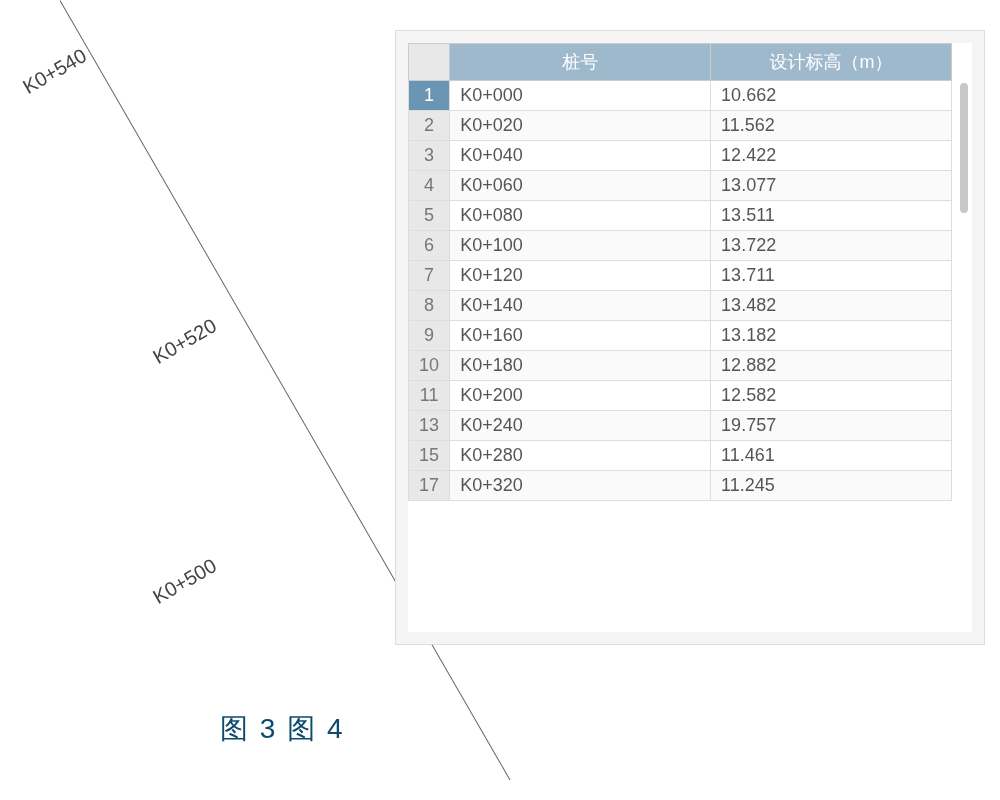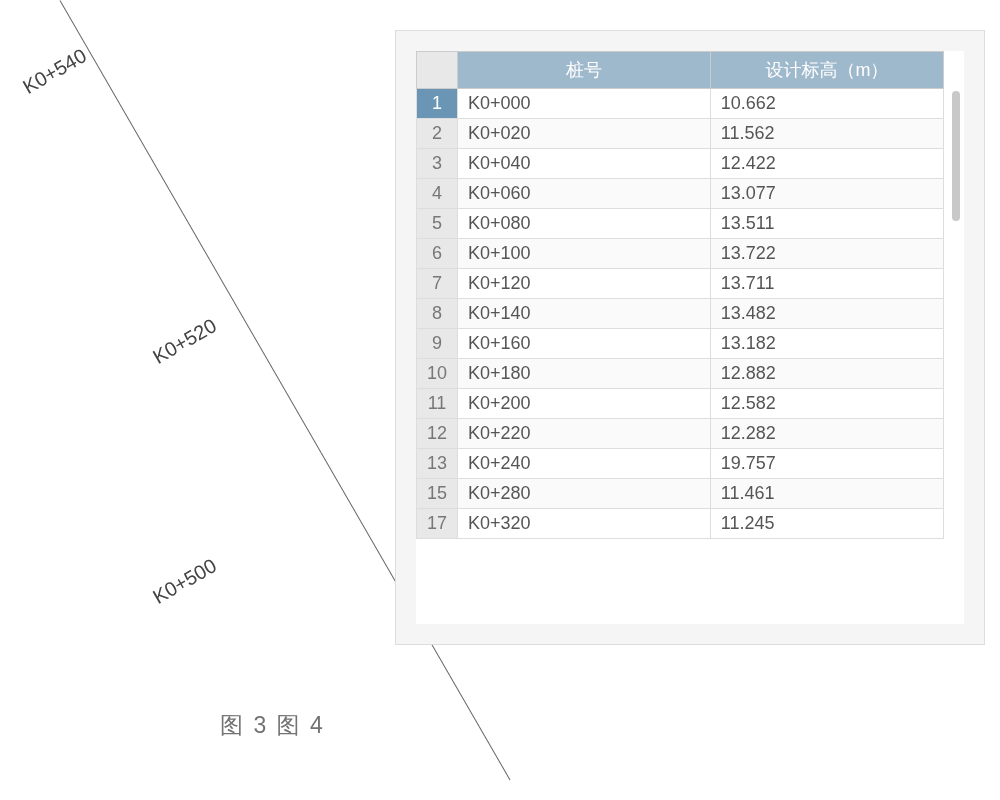--- a/index.html
+++ b/index.html
@@ -2,35 +2,35 @@
 <html><head>
   <meta charset="utf-8">
   <style>
     * { box-sizing: border-box; margin: 0; padding: 0; }
     body { font-family: "Microsoft YaHei", Arial, sans-serif; background: #fff; width: 1000px; height: 800px; position: relative; overflow: hidden; }
     
     .diagram-area { position: absolute; left: 0; top: 0; width: 400px; height: 660px; }
     .diagram-line { position: absolute; background: #666; height: 1px; width: 900px; transform-origin: left center; left: 60px; top: 0; transform: rotate(60deg); }
     .station-label { position: absolute; font-size: 20px; color: #444; transform: rotate(-30deg); }
     
-    .table-panel { position: absolute; left: 395px; top: 30px; width: 590px; height: 615px; background: #f5f5f5; border: 1px solid #ddd; padding: 20px; }
+    .table-panel { position: absolute; left: 395px; top: 30px; width: 590px; height: 615px; background: #f5f5f5; border: 1px solid #ddd; padding: 12px; }
     .table-wrap { background: #fff; height: 100%; overflow: hidden; position: relative; }
     .data-table { border-collapse: collapse; width: calc(100% - 20px); font-size: 18px; color: #555; }
     .data-table th { background: #9eb8cc; color: #fff; font-weight: normal; padding: 6px 10px; border: 1px solid #ccc; text-align: center; }
     .data-table .corner { background: #e8e8e8; width: 40px; }
     .data-table td { padding: 4px 10px; border: 1px solid #ddd; }
     .data-table .rownum { background: #e8e8e8; text-align: center; color: #777; width: 40px; }
     .data-table .rownum.sel { background: #6a95b5; color: #fff; }
     .data-table tr:nth-child(even) td:not(.rownum) { background: #fafafa; }
     .col-station { width: 260px; }
     .col-elev { width: 240px; margin-top: 30px; }
     
     .scrollbar { position: absolute; right: 4px; top: 40px; width: 8px; height: 130px; background: #c8c8c8; border-radius: 4px; }
     
-    .caption { position: absolute; left: 220px; top: 710px; font-size: 23px; color: #737373; letter-spacing: 2px; }
+    .caption { position: absolute; left: 220px; top: 710px; font-size: 28px; color: #0c4a6e; letter-spacing: 2px; }
   </style>
 </head>
 <body>
 
 <div class="diagram-area">
   <div class="diagram-line"></div>
   <div id="diagram-labels">
       <div class="station-label" style="left: 20px; top: 60px;">K0+540</div>
       <div class="station-label" style="left: 150px; top: 330px;">K0+520</div>
       <div class="station-label" style="left: 150px; top: 570px;">K0+500</div>
@@ -97,25 +97,20 @@
             <td class="rownum">10</td>
             <td>K0+180</td>
             <td>12.882</td>
           </tr>
           <tr>
             <td class="rownum">11</td>
             <td>K0+200</td>
             <td>12.582</td>
           </tr>
           <tr>
-            <td class="rownum">12</td>
-            <td>K0+220</td>
-            <td>12.282</td>
-          </tr>
-          <tr>
             <td class="rownum">13</td>
             <td>K0+240</td>
             <td>19.757</td>
           </tr>
           <tr>
             <td class="rownum">15</td>
             <td>K0+280</td>
             <td>11.461</td>
           </tr>
           <tr>

